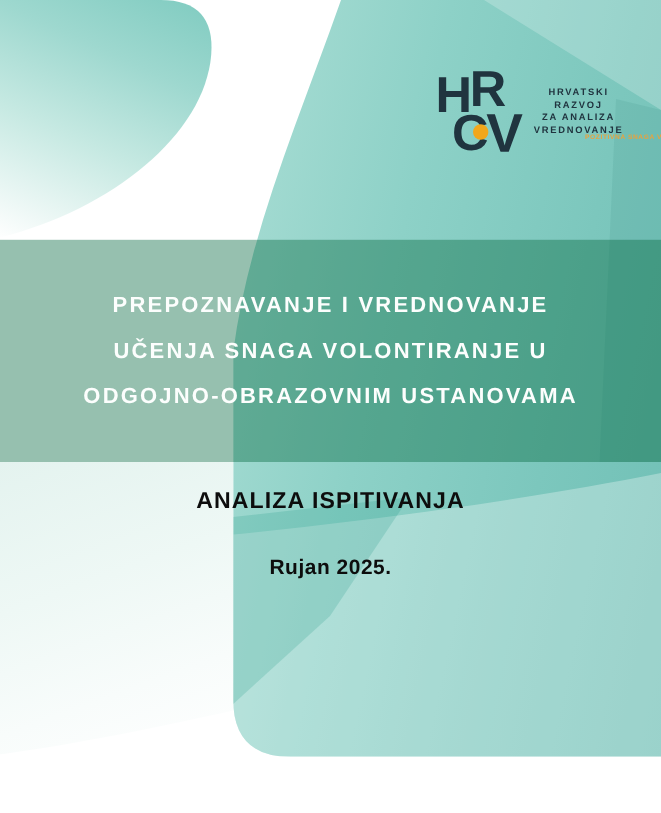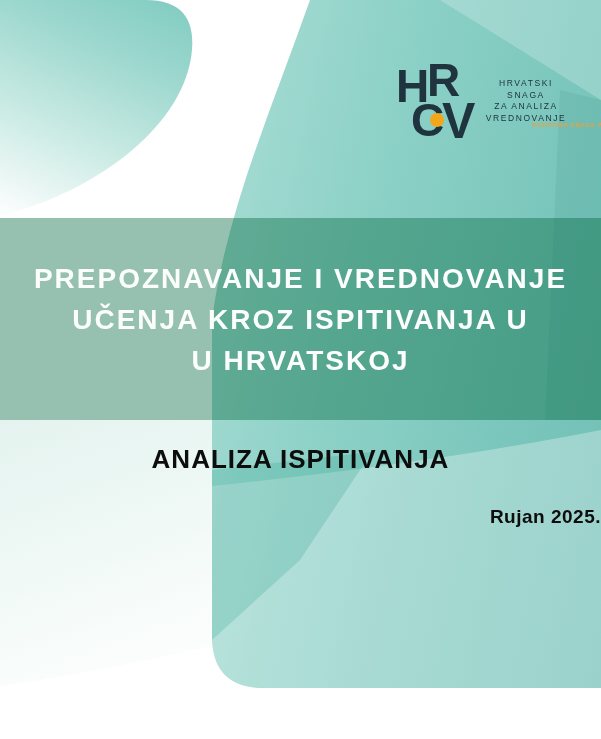--- a/index.html
+++ b/index.html
@@ -65,41 +65,41 @@
     left: 0; top: 218px;
     width: 601px; height: 202px;
     background: rgba(11,109,70,0.43);
     display: flex;
     flex-direction: column;
     justify-content: center;
     text-align: center;
   }
   .title-line {
     color: #fcfefd;
-    font-size: 28px;
+    font-size: 20px;
     font-weight: 700;
     letter-spacing: 2px;
     line-height: 41px;
     white-space: nowrap;
   }
 
   
   .subtitle {
     position: absolute;
     left: 0; top: 444px; width: 601px;
     text-align: center;
     color: #0d0d0d;
-    font-size: 26px;
+    font-size: 21px;
     font-weight: 700;
     letter-spacing: 1px;
   }
   .date {
     position: absolute;
     left: 0; top: 506px; width: 601px;
-    text-align: right;
+    text-align: center;
     color: #0d0d0d;
     font-size: 19px;
     font-weight: 700;
     letter-spacing: 0.5px;
   }
 
   
   .logo {
     position: absolute;
     left: 396px; top: 56px;
@@ -113,21 +113,21 @@
     font-family: "Liberation Sans", sans-serif;
     font-weight: 700;
     fill: #20343f;
   }
   .org {
     margin-top: 22px;
     width: 82px;
     text-align: center;
     color: #20343f;
     font-size: 8.5px;
-    font-weight: 400;
+    font-weight: 700;
     letter-spacing: 1.6px;
     line-height: 11.5px;
     white-space: nowrap;
   }
   .tagline {
     position: absolute;
     left: -2px; top: 66px;
     width: 172px;
     text-align: right;
     color: #e9a23c;
@@ -155,30 +155,30 @@
     <svg class="monogram" viewBox="0 0 84 82" aria-hidden="true">
       <text x="0" y="46" font-size="46">H</text>
       <text x="31" y="40" font-size="46">R</text>
       <text x="15" y="80" font-size="46">C</text>
       <text x="46" y="82" font-size="50">V</text>
       <circle cx="41" cy="64" r="7" fill="#f2a71b"></circle>
     </svg>
     <div class="org-wrap">
       <div class="org">
         <div>HRVATSKI</div>
-        <div>SNAGA</div>
+        <div>RAZVOJ</div>
         <div>ZA ANALIZA</div>
         <div>VREDNOVANJE</div>
       </div>
       <div class="tagline">POZITIVNA SNAGA VOLONTERSTVA.</div>
     </div>
   </div>
 
   <div class="title-band">
     <div class="title-line">PREPOZNAVANJE I VREDNOVANJE</div>
-    <div class="title-line">UČENJA KROZ ISPITIVANJA U</div>
-    <div class="title-line">U HRVATSKOJ</div>
+    <div class="title-line">UČENJA SNAGA VOLONTIRANJE U</div>
+    <div class="title-line">ODGOJNO-OBRAZOVNIM USTANOVAMA</div>
   </div>
 
   <div class="subtitle">ANALIZA ISPITIVANJA</div>
   <div class="date">Rujan 2025.</div>
 
 </div>
 
 </body></html>

